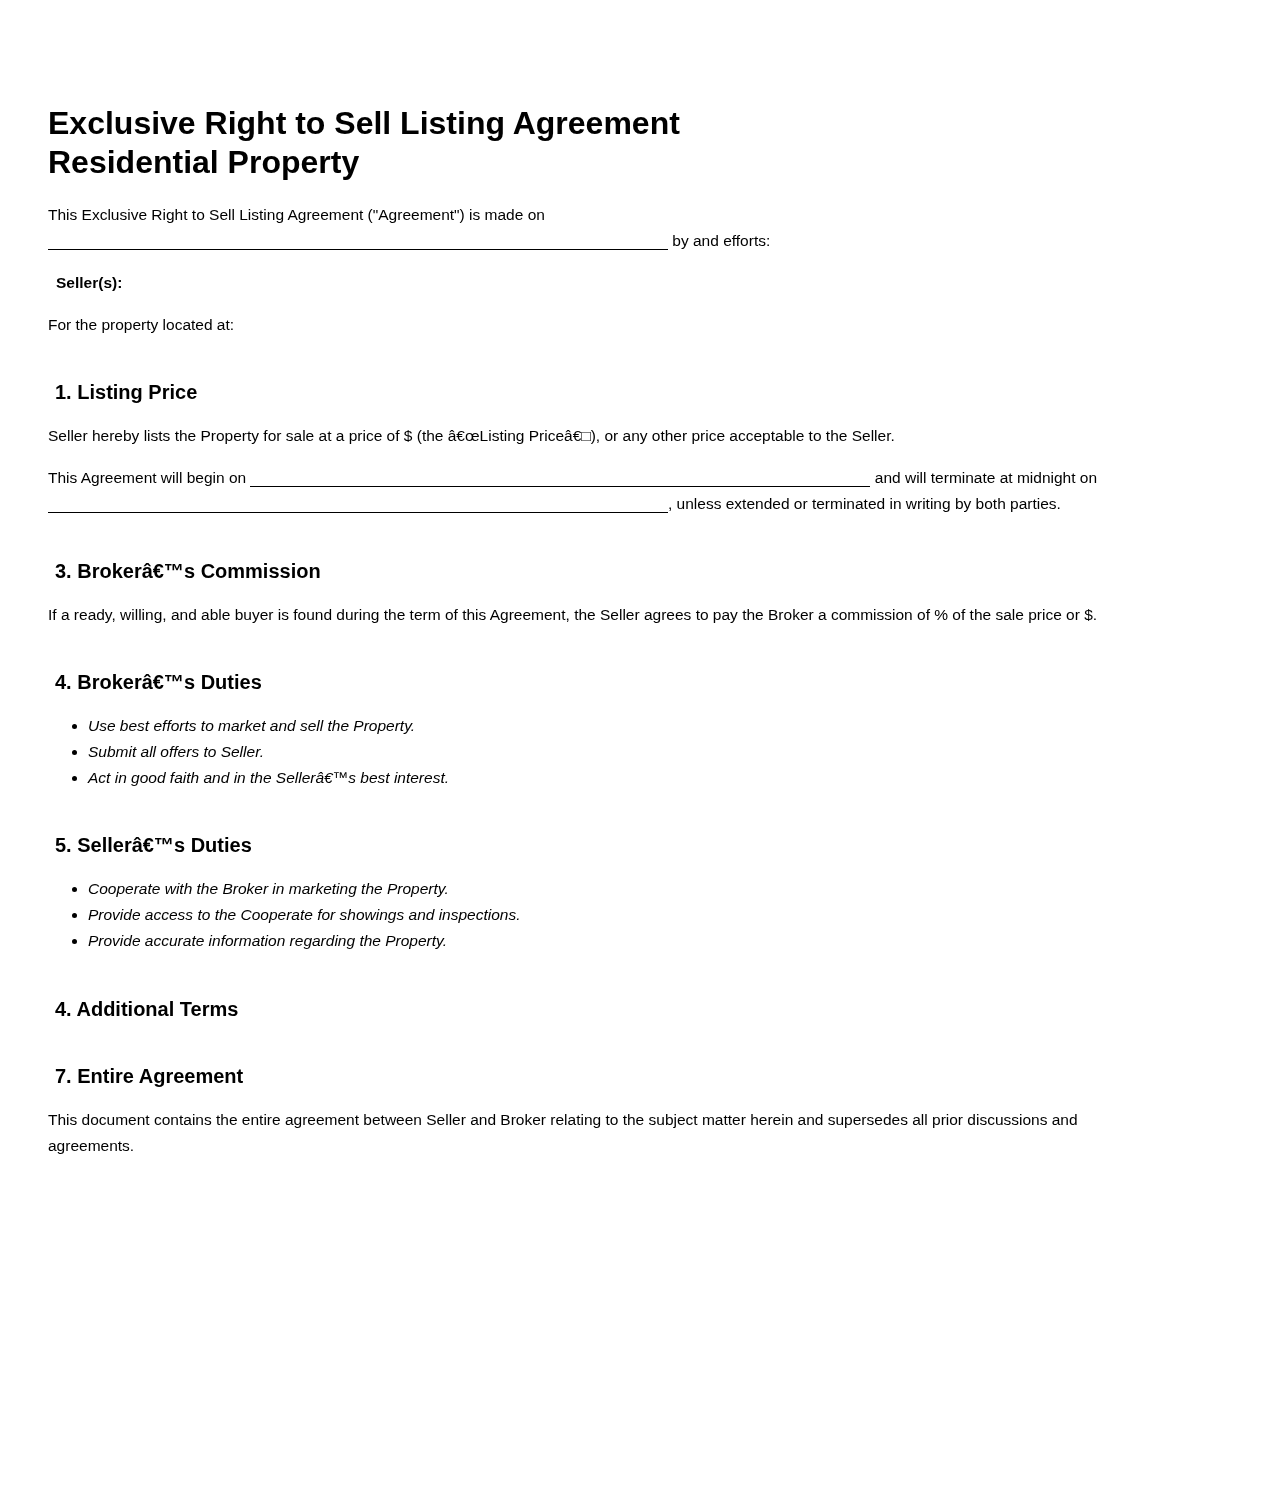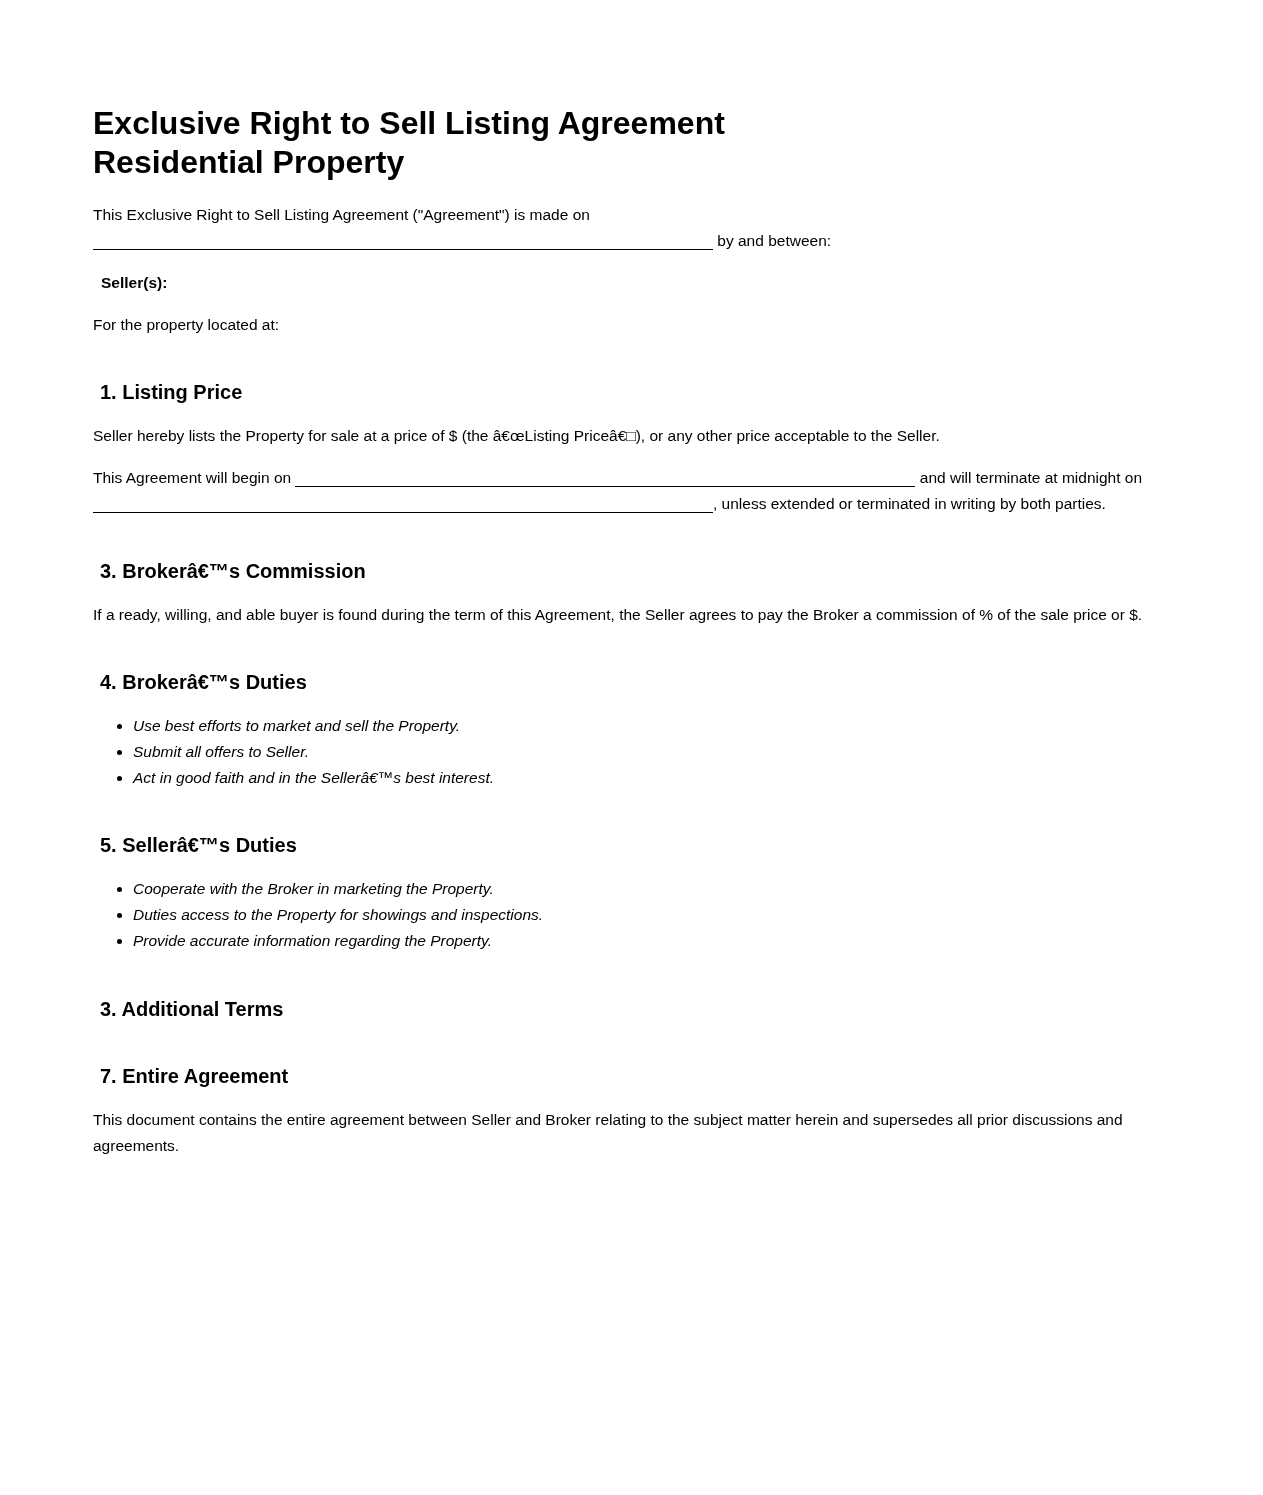--- a/index.html
+++ b/index.html
@@ -7,21 +7,21 @@
     margin: 0;
     padding: 0;
     background: #ffffff;
     color: #000000;
     font-family: "Liberation Sans", "DejaVu Sans", sans-serif;
   }
   .page {
     width: 1263px;
     height: 1288px;
     margin: 0 auto;
-    padding: 88px 115px 0 93px;
+    padding: 88px 115px 0 48px;
     background: #ffffff;
     font-size: 15.5px;
     line-height: 1.68;
     overflow: hidden;
   }
   h1 {
     font-size: 32px;
     line-height: 1.22;
     font-weight: bold;
     margin: 16px 0 20px 0;
@@ -55,21 +55,21 @@
 
 <div class="page">
 
   <h1>
       <span class="title-line">Exclusive Right to Sell Listing Agreement</span>
       <span class="title-line">Residential Property</span>
     </h1>
 
   <p><span>This Exclusive Right to Sell Listing Agreement ("Agreement") is made on</span>
     <span class="blank"></span>
-    <span>by and between:</span></p>
+    <span>by and efforts:</span></p>
 
   <div class="parties">
     <p><strong>Seller(s):</strong></p>
   </div>
 
   <p>For the property located at:</p>
 
   <h2>1. Listing Price</h2>
   <p>Seller hereby lists the Property for sale at a price of $ (the â€œListing Priceâ€□), or any other price acceptable to the Seller.</p>
 
@@ -84,22 +84,22 @@
   <h2>4. Brokerâ€™s Duties</h2>
   <ul>
     <li>Use best efforts to market and sell the Property.</li>
     <li>Submit all offers to Seller.</li>
     <li>Act in good faith and in the Sellerâ€™s best interest.</li>
   </ul>
 
   <h2>5. Sellerâ€™s Duties</h2>
   <ul>
     <li>Cooperate with the Broker in marketing the Property.</li>
-    <li>Duties access to the Property for showings and inspections.</li>
+    <li>Provide access to the Cooperate for showings and inspections.</li>
     <li>Provide accurate information regarding the Property.</li>
   </ul>
 
-  <h2>3. Additional Terms</h2>
+  <h2>4. Additional Terms</h2>
 
   <h2>7. Entire Agreement</h2>
   <p>This document contains the entire agreement between Seller and Broker relating to the subject matter herein and supersedes all prior discussions and agreements.</p>
 
 </div>
 
 </body></html>

